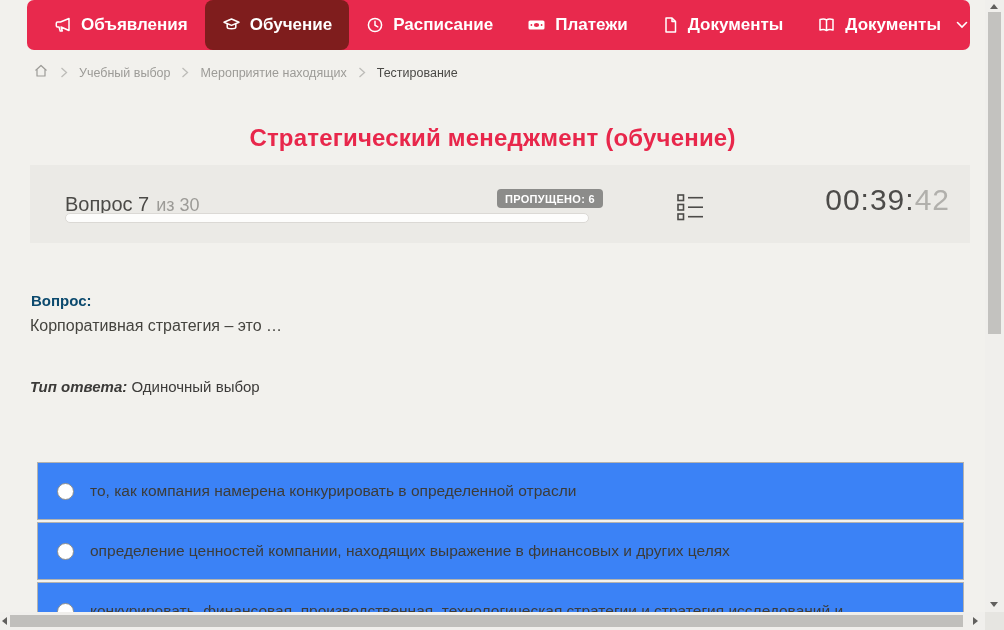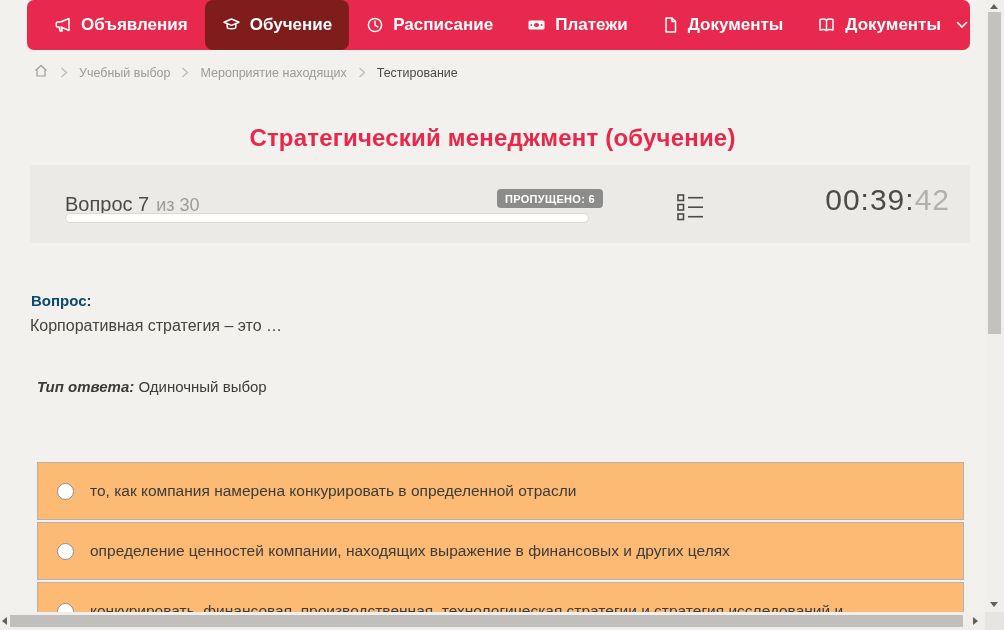--- a/index.html
+++ b/index.html
@@ -63,27 +63,27 @@
   .timer{
     position:absolute;right:20px;top:18px;
     font-size:30px;letter-spacing:1px;color:#4c4b49;
   }
   .timer .sec{color:#b1b0ac;}
 
   
   .q-label{position:absolute;left:31px;top:292px;font-size:15px;font-weight:bold;color:#0c4a6e;}
   .q-text{position:absolute;left:30px;top:317px;font-size:16px;color:#45443f;}
   .q-type{position:absolute;left:30px;top:378px;font-size:15px;color:#3c3b39;}
-  .q-type .t-label{font-weight:bold;font-style:italic;margin-left:7px;}
+  .q-type .t-label{font-weight:bold;font-style:italic;}
 
   
   .options{position:absolute;left:37px;top:462px;width:927px;}
   .option{
     box-sizing:border-box;width:927px;height:58px;margin-bottom:2px;
-    background:#fdba74;border:1px solid #b3b2af;
+    background:#3b82f6;border:1px solid #b3b2af;
     display:flex;align-items:center;gap:16px;padding:0 20px 0 19px;
     cursor:pointer;
   }
   .radio{
     box-sizing:border-box;width:17px;height:17px;border:1px solid #8f8f8c;
     border-radius:50%;background:#fff;flex:0 0 auto;
   }
   .option-text{font-size:15.5px;color:#3c3c3a;}
 
   

